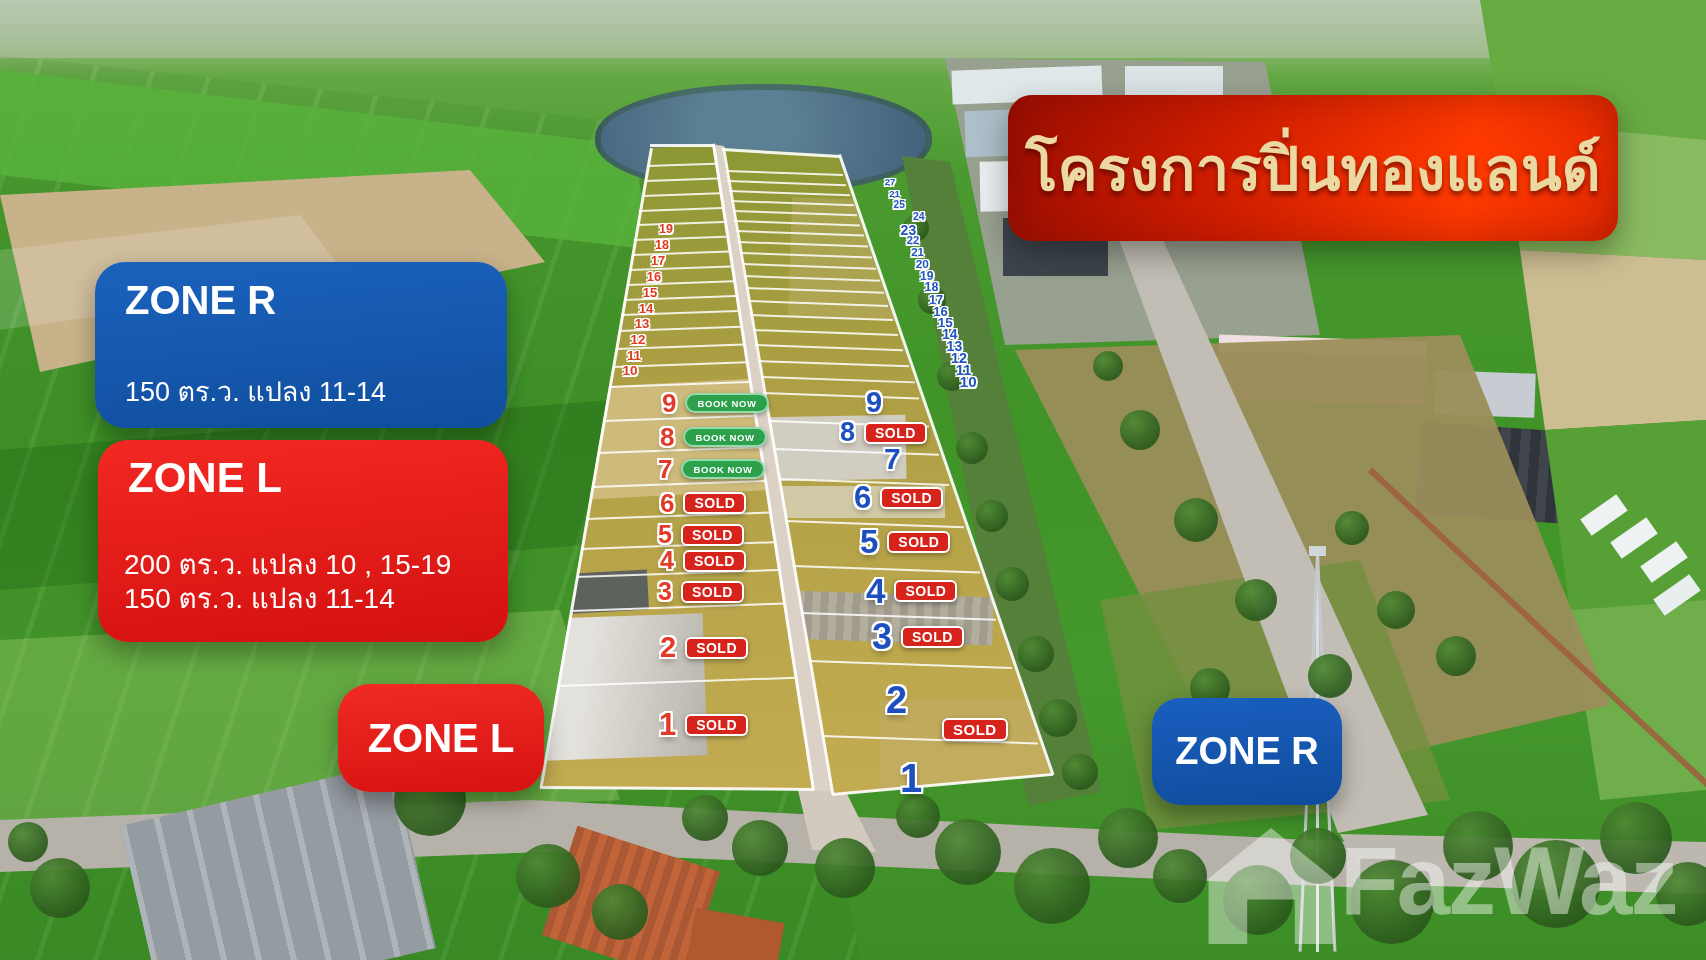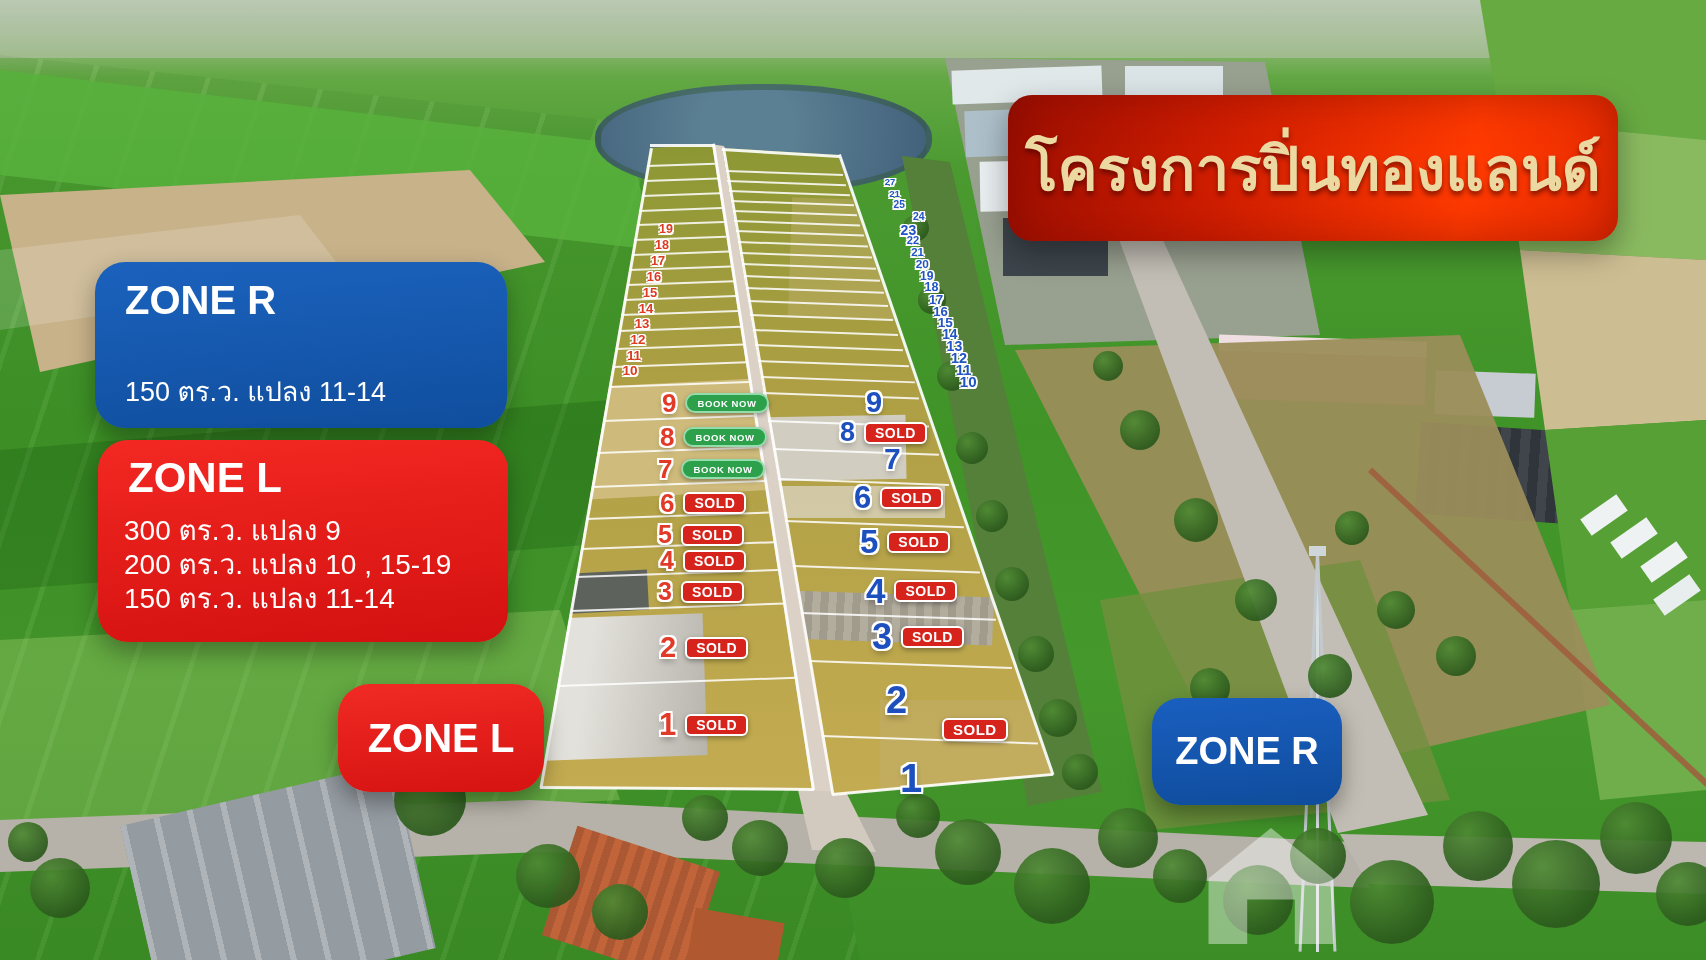--- a/index.html
+++ b/index.html
@@ -315,28 +315,28 @@
     <div style="font-size:60px;font-weight:800;color:#ecd9a2;text-shadow:0 4px 5px rgba(60,0,0,.55);white-space:nowrap">โครงการปิ่นทองแลนด์</div>
   </div>
 
   <div class="card" style="left:95px;top:262px;width:412px;height:166px;background:linear-gradient(175deg,#1b62bd,#104e9e);padding:0;">
     <div class="ctitle" style="position:absolute;left:30px;top:16px;font-size:40px;">ZONE R</div>
     <div style="position:absolute;left:30px;top:108px;font-size:27px;font-weight:500;white-space:nowrap">150 ตร.ว.  แปลง 11-14</div>
   </div>
 
   <div class="card" style="left:98px;top:440px;width:410px;height:202px;background:linear-gradient(175deg,#f32822,#d31110);">
     <div class="ctitle" style="position:absolute;left:30px;top:14px;font-size:42px;">ZONE L</div>
-    <div style="position:absolute;left:26px;top:68px;font-size:28px;font-weight:500;white-space:nowrap">300 ตร.ว. แปลง 9</div>
     <div style="position:absolute;left:26px;top:102px;font-size:28px;font-weight:500;white-space:nowrap">200 ตร.ว. แปลง 10 , 15-19</div>
     <div style="position:absolute;left:26px;top:136px;font-size:28px;font-weight:500;white-space:nowrap">150 ตร.ว.  แปลง 11-14</div>
   </div>
 
   <div class="zlabel" style="left:338px;top:684px;width:206px;height:108px;border-radius:32px;font-size:40px;background:linear-gradient(175deg,#f12a24,#d61312);">ZONE L</div>
 
   <div class="zlabel" style="left:1152px;top:698px;width:190px;height:107px;border-radius:28px;font-size:38px;background:linear-gradient(175deg,#1a5fc0,#0f4c9c);">ZONE R</div>
 
   <div class="abs" style="left:1196px;top:822px;display:flex;align-items:flex-start;">
     <svg width="150" height="125" viewBox="0 0 100 84" style="opacity:.42">
       <path d="M8 82 V38 L50 4 L92 38 V82 Z M34 52 H66 V82 H34 Z" fill="#fff" fill-rule="evenodd"></path>
     </svg>
+    <div style="font-size:96px;font-weight:800;color:rgba(255,255,255,.45);letter-spacing:-2px;margin:4px 0 0 -6px;white-space:nowrap">FazWaz</div>
   </div>
 
 </div>
 
 </body></html>

